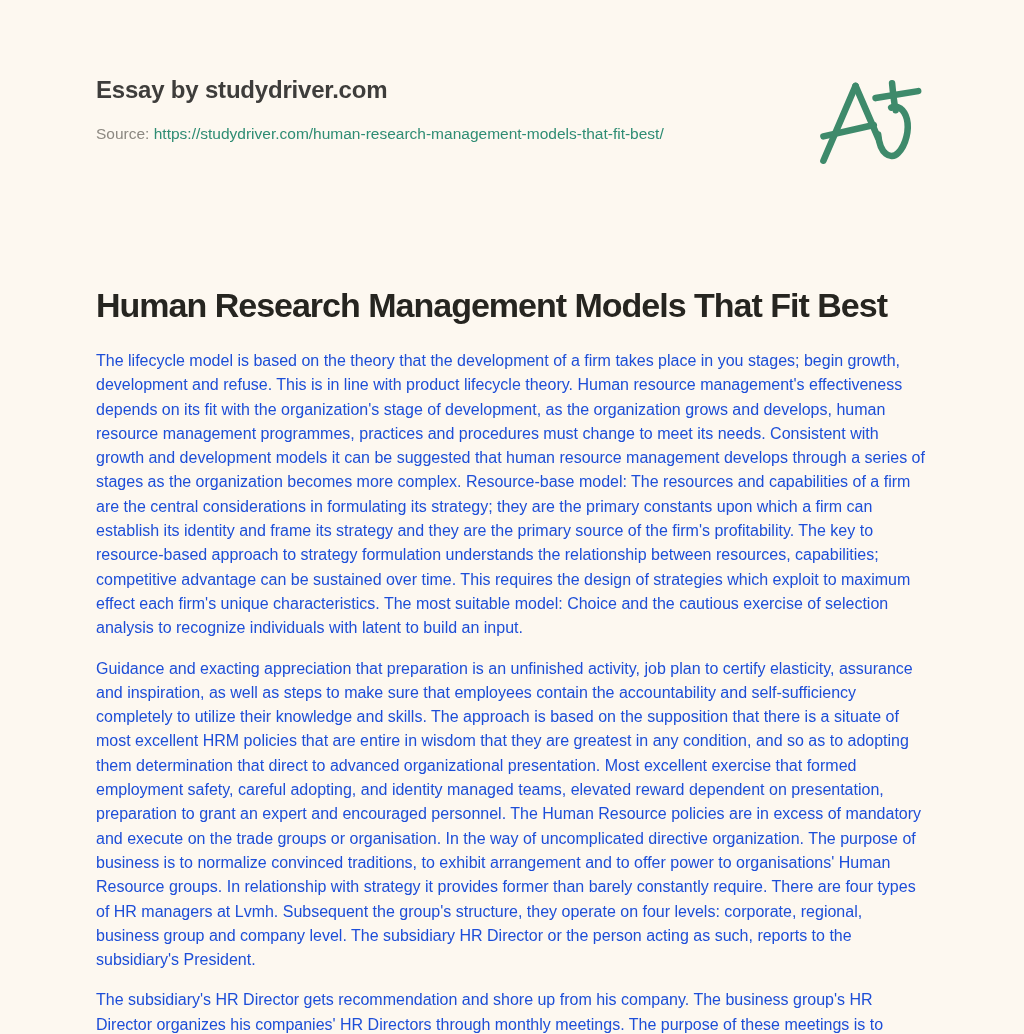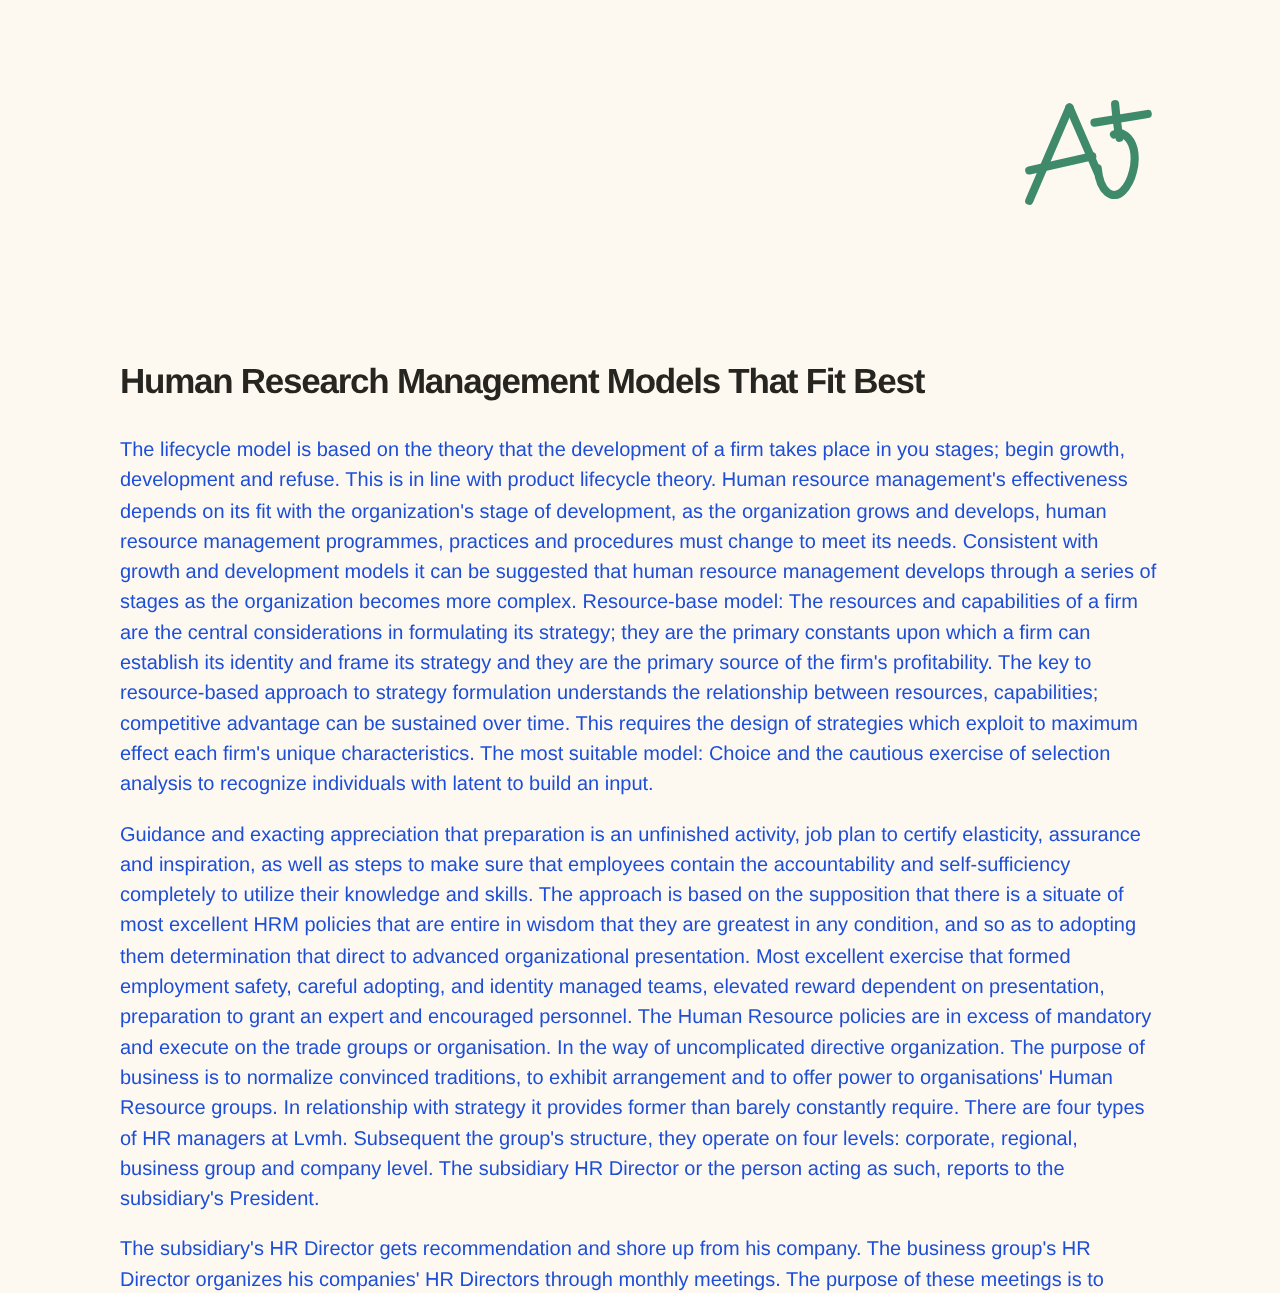--- a/index.html
+++ b/index.html
@@ -51,41 +51,46 @@
     margin-top: -4px;
     flex: 0 0 auto;
   }
   .logo svg {
     display: block;
     width: 124px;
     height: 100px;
   }
   .essay-title {
     margin: 115px 0 26px 0;
-    font-size: 28px;
+    font-size: 34px;
     font-weight: bold;
     line-height: 36px;
     letter-spacing: -1px;
     color: #262520;
   }
   .essay-body p {
     margin: 0 0 16px 0;
     font-size: 16px;
     line-height: 24.3px;
     color: #1d4ed8;
     letter-spacing: 0;
   }
 </style>
 </head>
 <body>
 
 <div class="page">
 
   <div class="header-row">
     <div class="header-left">
+      <div class="essay-by">Essay by studydriver.com</div>
+      <div class="source-line">
+        <span class="source-label">Source:</span>
+        <a class="source-link">https://studydriver.com/human-research-management-models-that-fit-best/</a>
+      </div>
     </div>
 
     <div class="logo">
       <svg viewBox="0 0 140 115">
         <g fill="none" stroke="#3E8A6B" stroke-width="7.5" stroke-linecap="round" stroke-linejoin="round">
 
           <path d="M 58 16 L 21 102"></path>
 
           <path d="M 58 16 L 84 76"></path>
 

